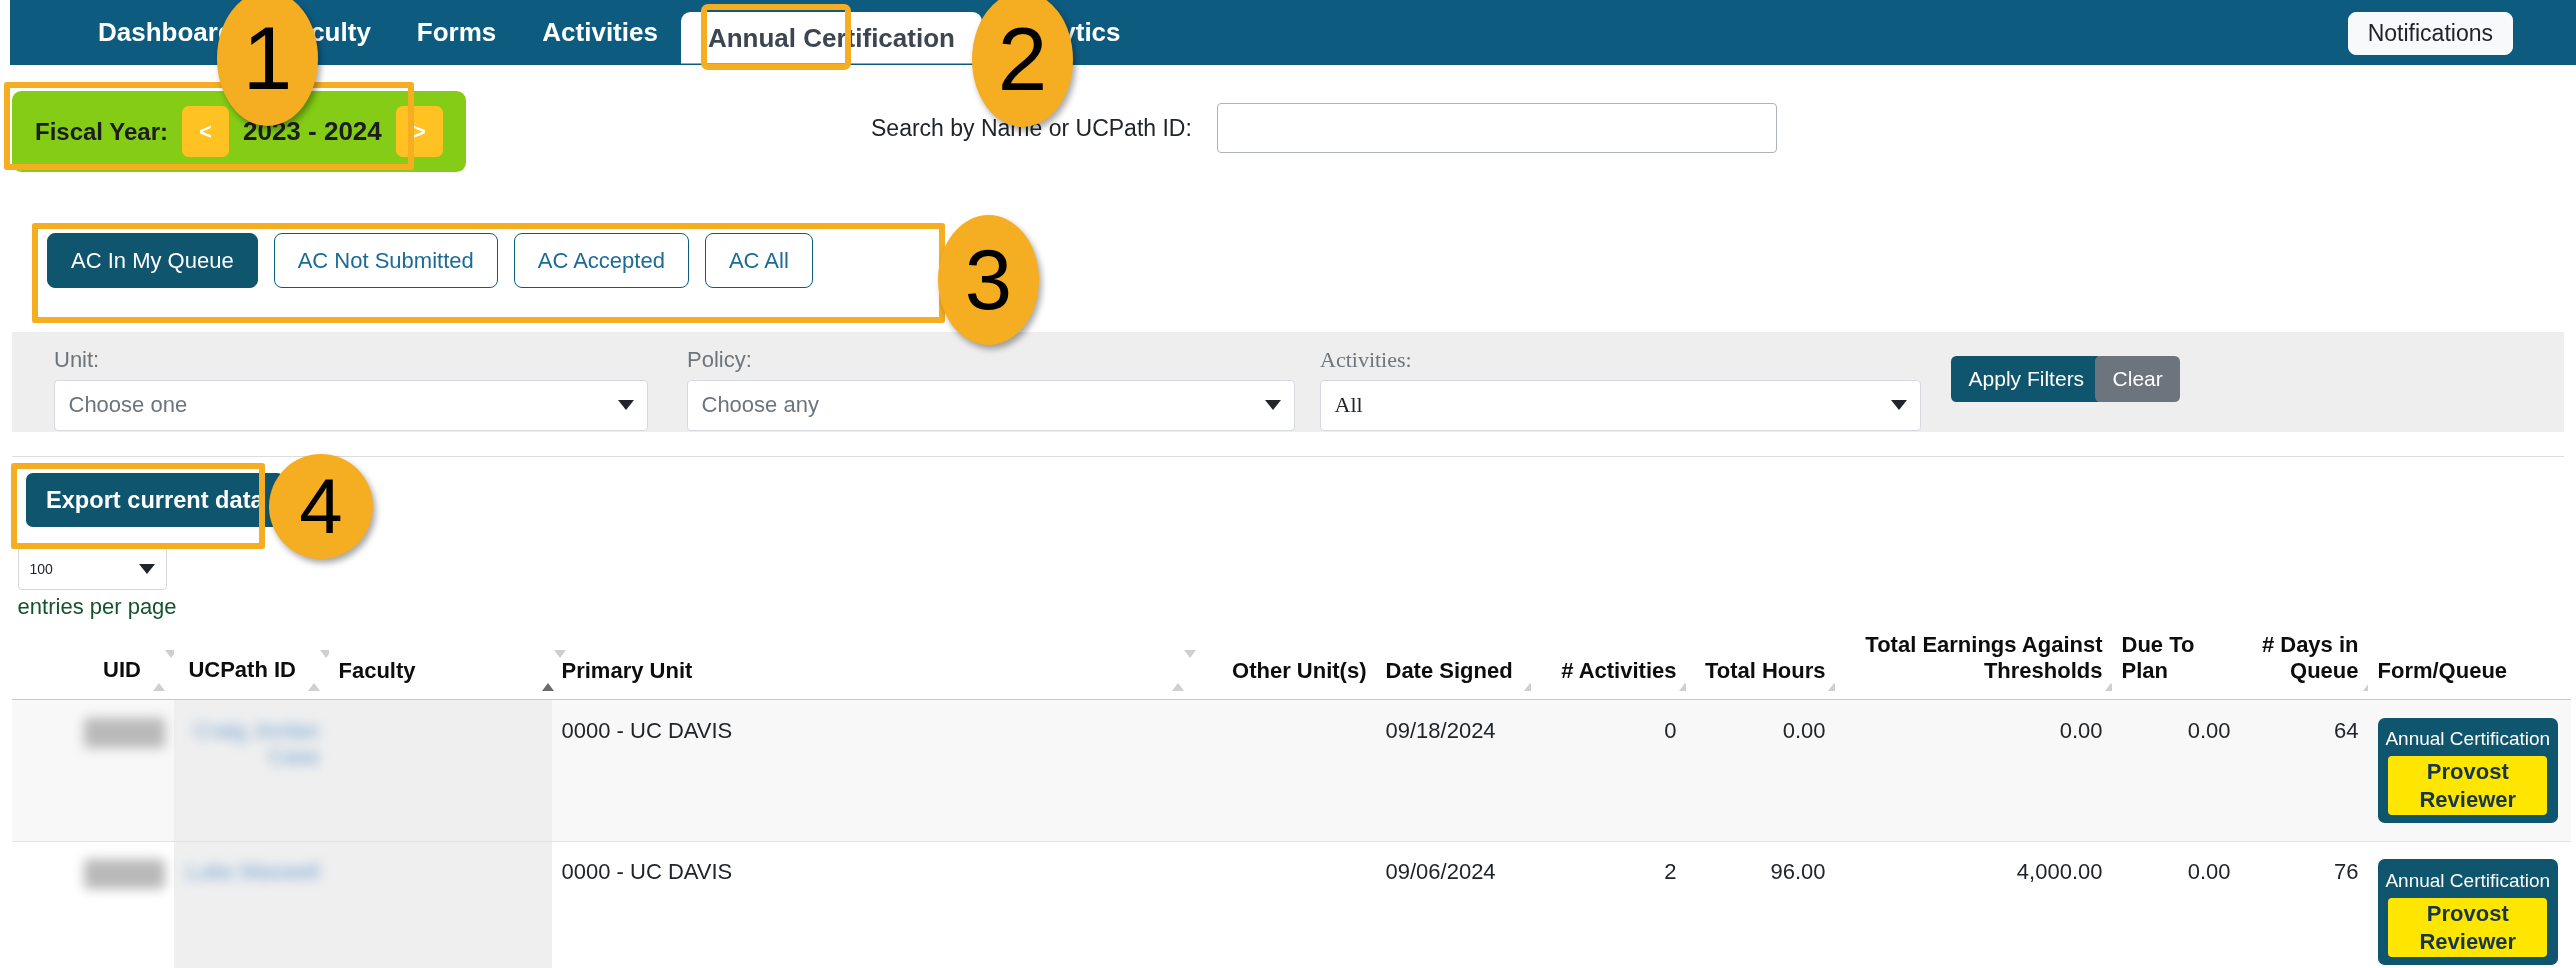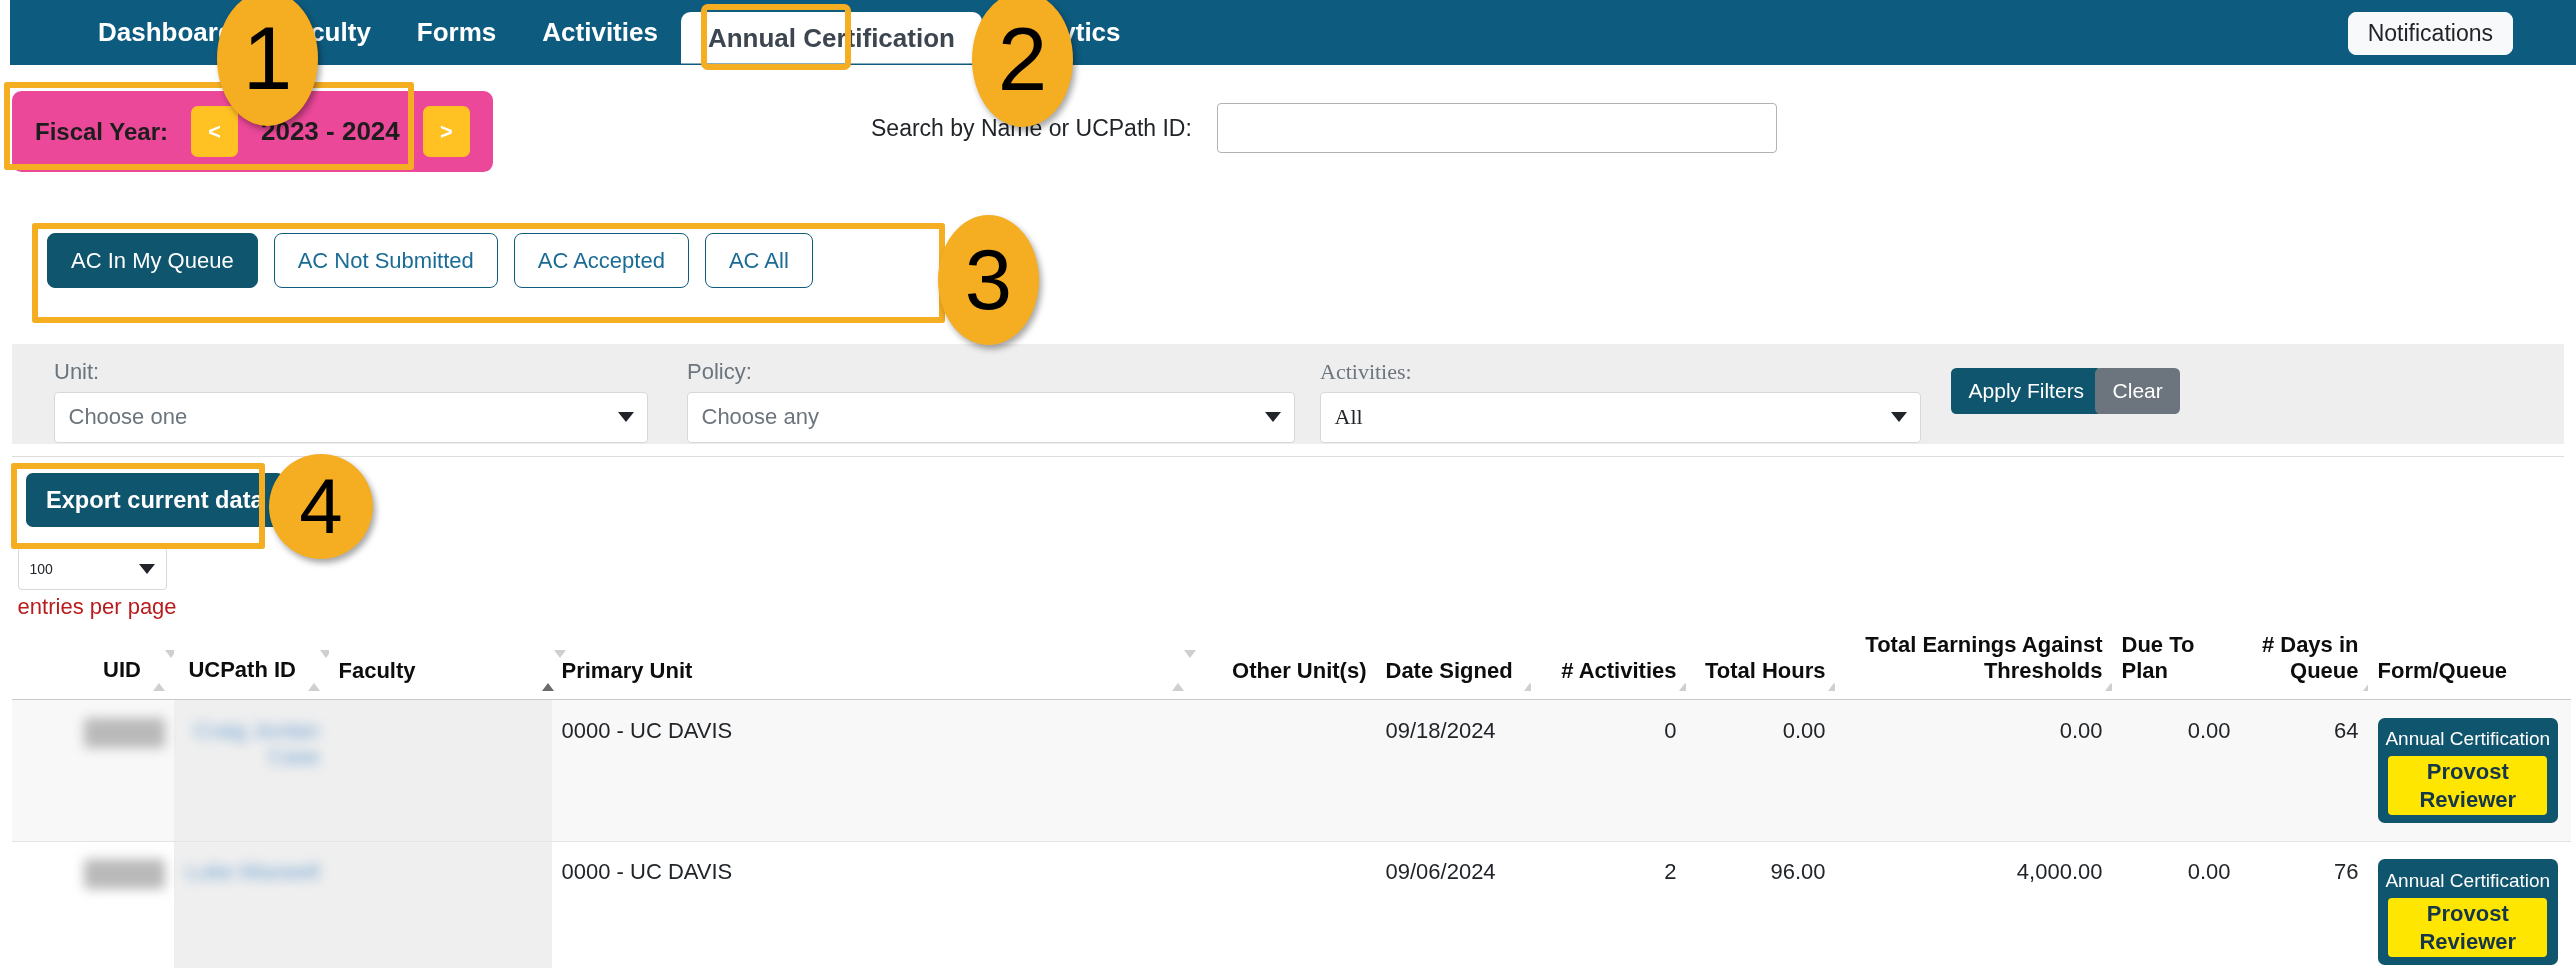--- a/index.html
+++ b/index.html
@@ -28,22 +28,22 @@
   }
   .notif-btn{
     position:absolute;right:73px;top:11.5px;
     background:#f8f9fa;color:#212529;border:0.7px solid #f8f9fa;
     border-radius:8px;font-size:23px;padding:7.4px 19px;
     white-space:nowrap;cursor:pointer;
   }
   
   .fy-wrap{
     position:absolute;left:12px;top:91px;
-    background:#ec4899;border-radius:9.5px;
-    padding:15px 23px;display:flex;align-items:center;gap:23px;
+    background:#84cc16;border-radius:9.5px;
+    padding:15px 23px;display:flex;align-items:center;gap:14px;
   }
   .fy-label{font-size:24px;font-weight:bold;color:#1d1d1d;white-space:nowrap;}
   .fy-btn{
     background:#ffc222;border:none;border-radius:6.8px;
     width:47px;height:51px;color:#ffffff;font-size:21.6px;font-weight:bold;
     display:flex;align-items:center;justify-content:center;cursor:pointer;
   }
   .fy-value{font-size:26px;font-weight:bold;color:#1d1d1d;white-space:nowrap;}
   
   .search-row{
@@ -60,21 +60,21 @@
   .pill-row{
     position:absolute;left:47px;top:233px;display:flex;align-items:center;gap:16px;
   }
   .pill{
     border:0.7px solid #0e5b80;border-radius:8px;background:#ffffff;
     color:#1a6b96;font-size:22px;padding:13.5px 23px;white-space:nowrap;cursor:pointer;
   }
   .pill.active{background:#10556e;color:#ffffff;border-color:#10556e;}
   
   .filter-panel{
-    position:absolute;left:12px;top:344px;width:2552px;height:100px;
+    position:absolute;left:12px;top:332px;width:2552px;height:100px;
     background:#eeeeee;
   }
   .filter-group{position:absolute;}
   .filter-label{font-size:22px;color:#6c757d;margin-bottom:6.8px;white-space:nowrap;}
   .select-box{
     background:#ffffff;border:0.7px solid #d5d9dd;border-radius:4px;
     height:51px;display:flex;align-items:center;justify-content:space-between;
     padding:0 13.5px;box-sizing:border-box;cursor:pointer;
   }
   .select-text{font-size:22px;color:#6c757d;white-space:nowrap;}
@@ -96,21 +96,21 @@
     background:#10556e;color:#ffffff;border:none;border-radius:6.8px;
     font-size:23.6px;font-weight:bold;padding:13.5px 20px;cursor:pointer;
     font-family:"Liberation Sans", sans-serif;white-space:nowrap;
   }
   .entries-select{
     position:absolute;left:17.6px;top:547px;width:149px;height:43px;
     background:#fff;border:0.7px solid #d5d9dd;border-radius:4px;
     display:flex;align-items:center;justify-content:space-between;
     padding:0 10.8px;box-sizing:border-box;cursor:pointer;
   }
-  .entries-label{position:absolute;left:17.6px;top:594px;font-size:22px;color:#b91c1c;white-space:nowrap;}
+  .entries-label{position:absolute;left:17.6px;top:594px;font-size:22px;color:#14532d;white-space:nowrap;}
   .divider{position:absolute;left:12px;top:456px;width:2552px;height:0.7px;background:#dddddd;}
   
   .tbl{
     position:absolute;left:12px;top:628px;width:2552px;
     border-collapse:collapse;table-layout:fixed;
   }
   .tbl th{
     font-size:22px;font-weight:bold;color:#0d0d0d;
     vertical-align:bottom;padding:4px 9.5px 15px 9.5px;
     border-bottom:1.4px solid #c8c8c8;background:#ffffff;

